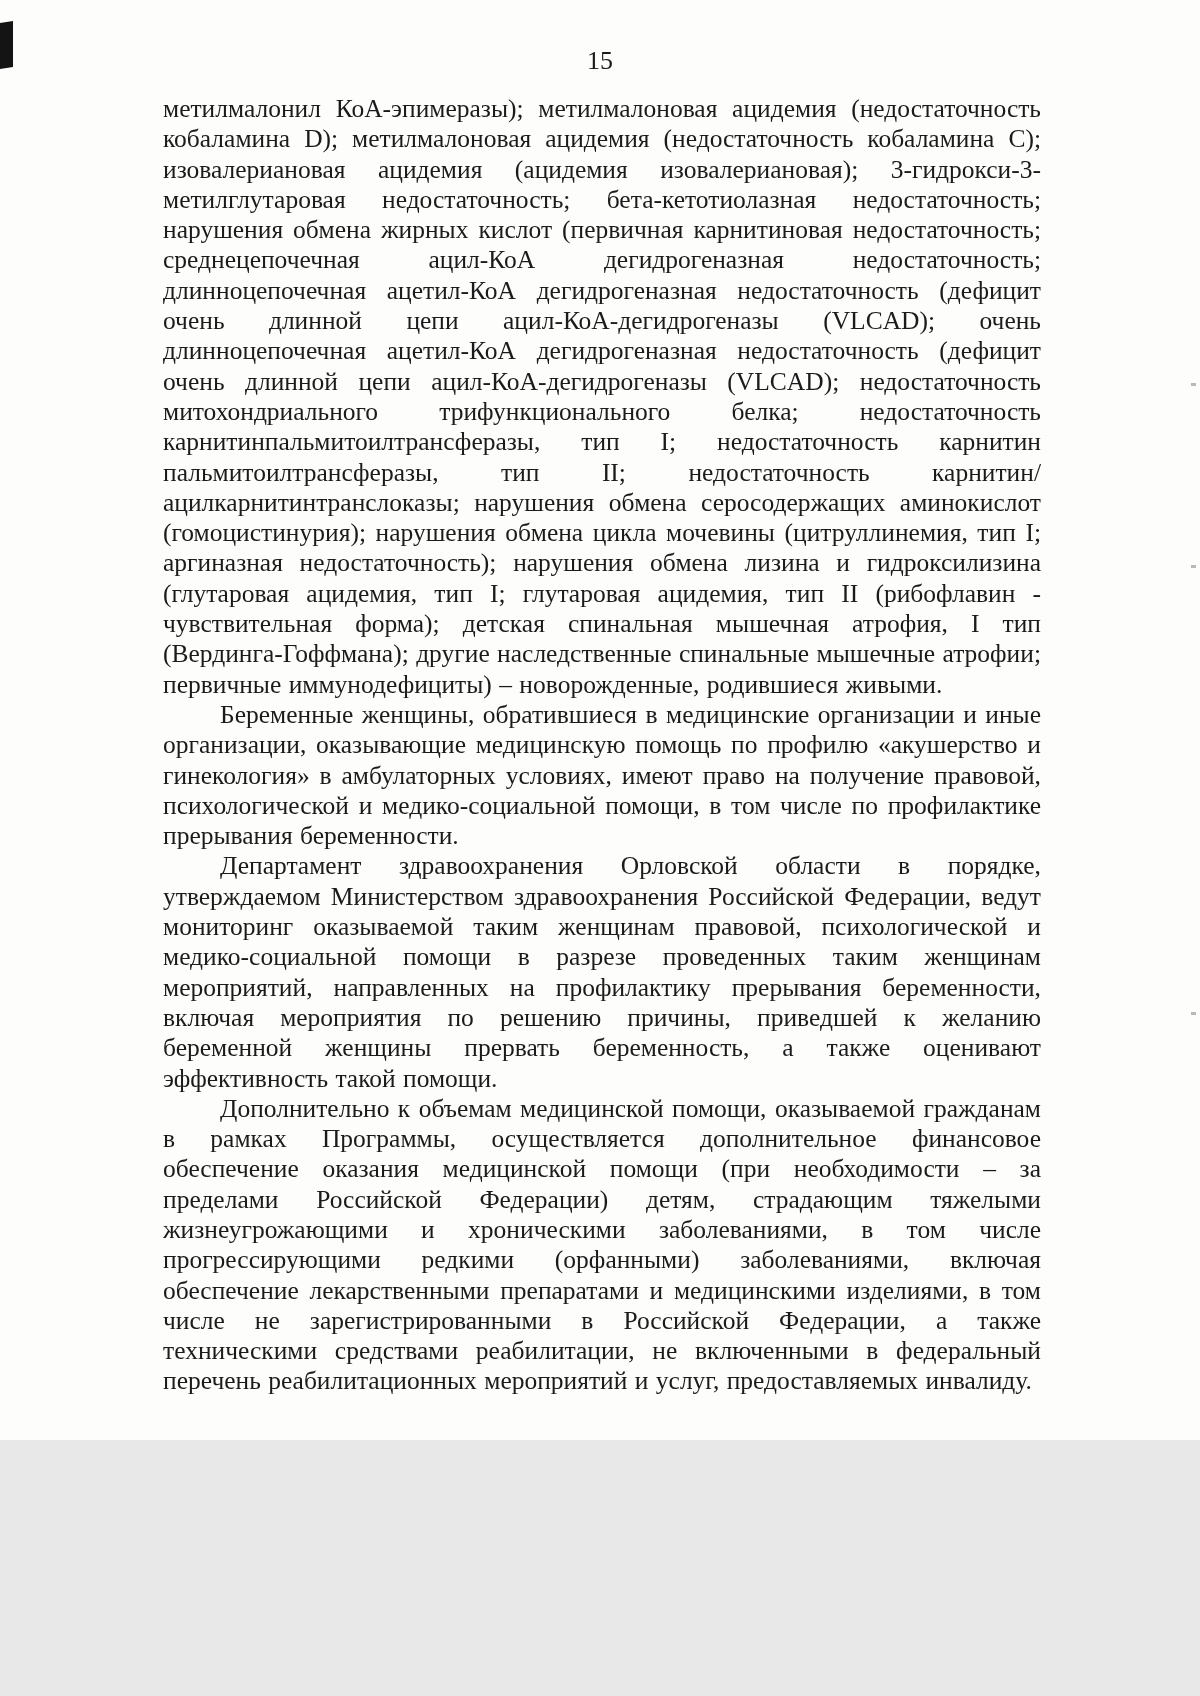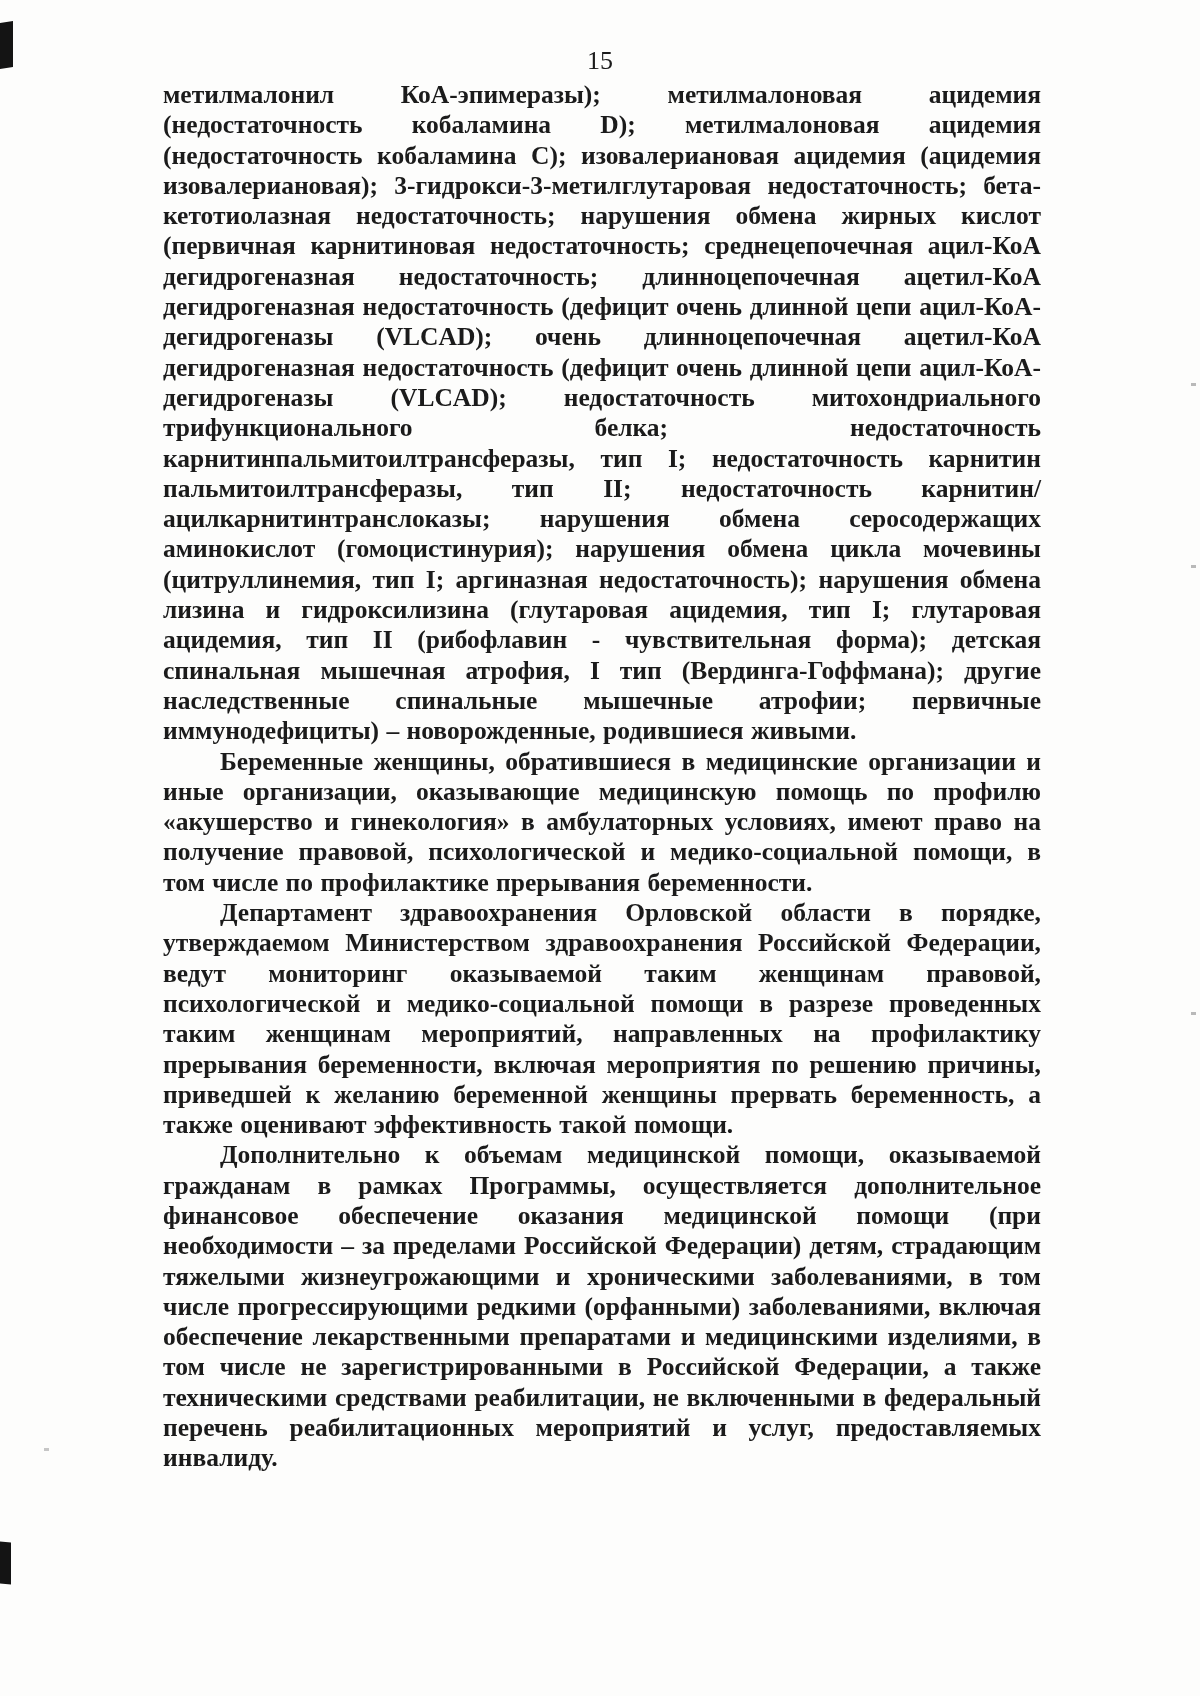--- a/index.html
+++ b/index.html
@@ -3,42 +3,41 @@
 <meta charset="utf-8">
 <style>
   html, body {
     margin: 0;
     padding: 0;
     background: #e8e8e8;
   }
   .page {
     position: relative;
     width: 1200px;
-    height: 1696px;
+    height: 1440px;
     margin: 0 auto;
     background: #fdfdfc;
     overflow: hidden;
     color: #1b1b1b;
     font-family: "Liberation Serif", "DejaVu Serif", serif;
   }
   .page-number {
     position: absolute;
     top: 46px;
     left: 0;
     right: 0;
     text-align: center;
     font-size: 26px;
     color: #1b1b1b;
   }
   .content {
     position: absolute;
-    top: 80px;
+    top: 94px;
     left: 163px;
     width: 878px;
-    font-weight: bold;
   }
   .para {
     margin: 0;
     font-size: 25.5px;
     line-height: 30.3px;
     text-align: justify;
     text-justify: inter-word;
     word-spacing: 1px;
     text-indent: 57px;
     color: #1b1b1b;

